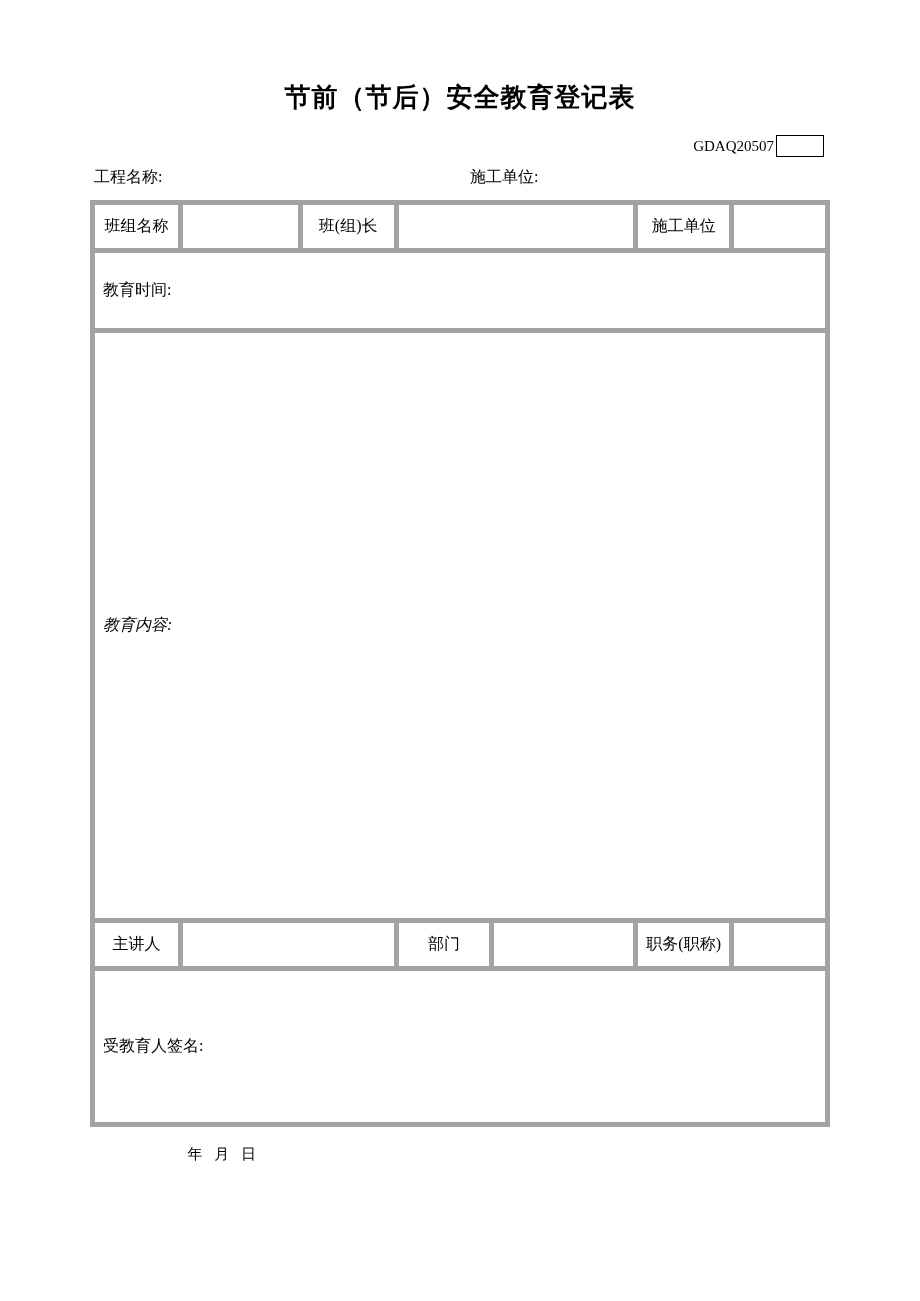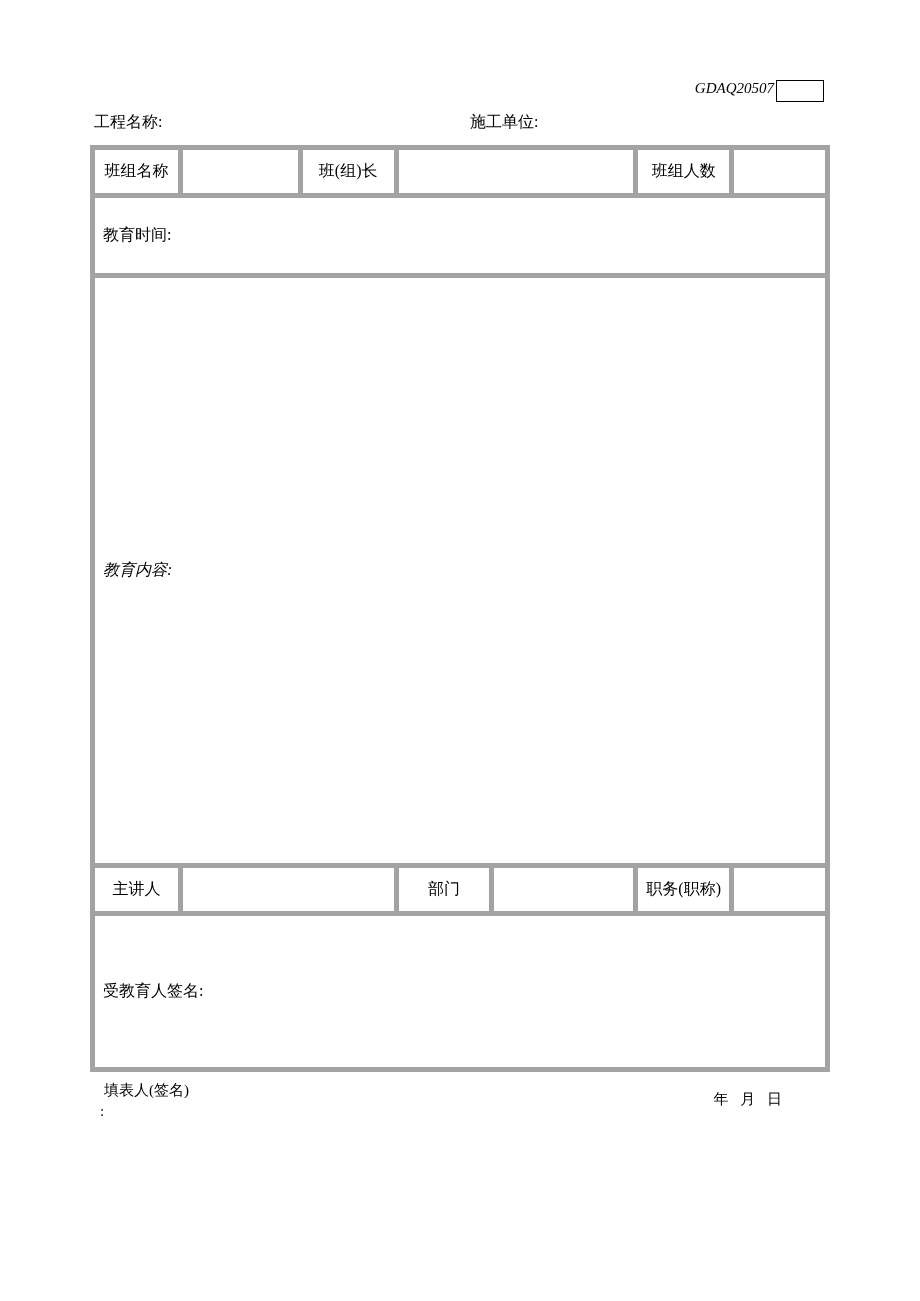--- a/index.html
+++ b/index.html
@@ -21,24 +21,24 @@
     text-align: center;
     font-family: "SimHei", "黑体", sans-serif;
     font-size: 26px;
     font-weight: bold;
     letter-spacing: 1px;
     margin-bottom: 20px;
   }
   .code-row {
     display: flex;
     justify-content: flex-end;
+    align-items: center;
     font-size: 15px;
     margin-bottom: 10px;
     padding-right: 6px;
-    font-style: italic;
   }
   .code-box {
     display: inline-block;
     width: 48px;
     height: 22px;
     border: 1px solid #000;
     margin-left: 2px;
     vertical-align: middle;
   }
   .header-row {
@@ -102,20 +102,21 @@
     min-width: 160px;
     padding-top: 10px;
     letter-spacing: 4px;
   }
   .thick-top td { border-top: 2.5px solid #000; font-style: italic; }
 </style>
 </head>
 <body>
 
 <div class="page">
+  <div class="title">节前（节后）安全教育登记表</div>
 
   <div class="code-row">
     <span>GDAQ20507</span>
     <span class="code-box"></span>
   </div>
 
   <div class="header-row">
     <div class="header-left">工程名称:</div>
     <div class="header-right">施工单位:</div>
   </div>
@@ -129,21 +130,21 @@
       <col style="width:18%">
       <col style="width:12%">
       <col style="width:12%">
     </colgroup>
     <tbody>
         <tr class="row1">
       <td>班组名称</td>
       <td></td>
       <td>班(组)长</td>
       <td colspan="2"></td>
-      <td>班组人数</td>
+      <td>施工单位</td>
       <td></td>
     </tr>
     <tr class="edu-time">
       <td colspan="7">
         <span>教育时间:</span>
       </td>
     </tr>
     <tr class="edu-content thick-top">
       <td colspan="7">
         <span>教育内容:</span>
@@ -159,19 +160,15 @@
     </tr>
     <tr class="sign">
       <td colspan="7">
         <span>受教育人签名:</span>
       </td>
     </tr>
   </tbody>
     </table>
 
   <div class="footer-row">
-    <div class="footer-left">
-      <span style="display:inline-block; padding-left:4px;">填表人(签名)</span><br>
-      <span>:</span>
-    </div>
     <div class="footer-right">年  月  日</div>
   </div>
 </div>
 
 </body></html>

